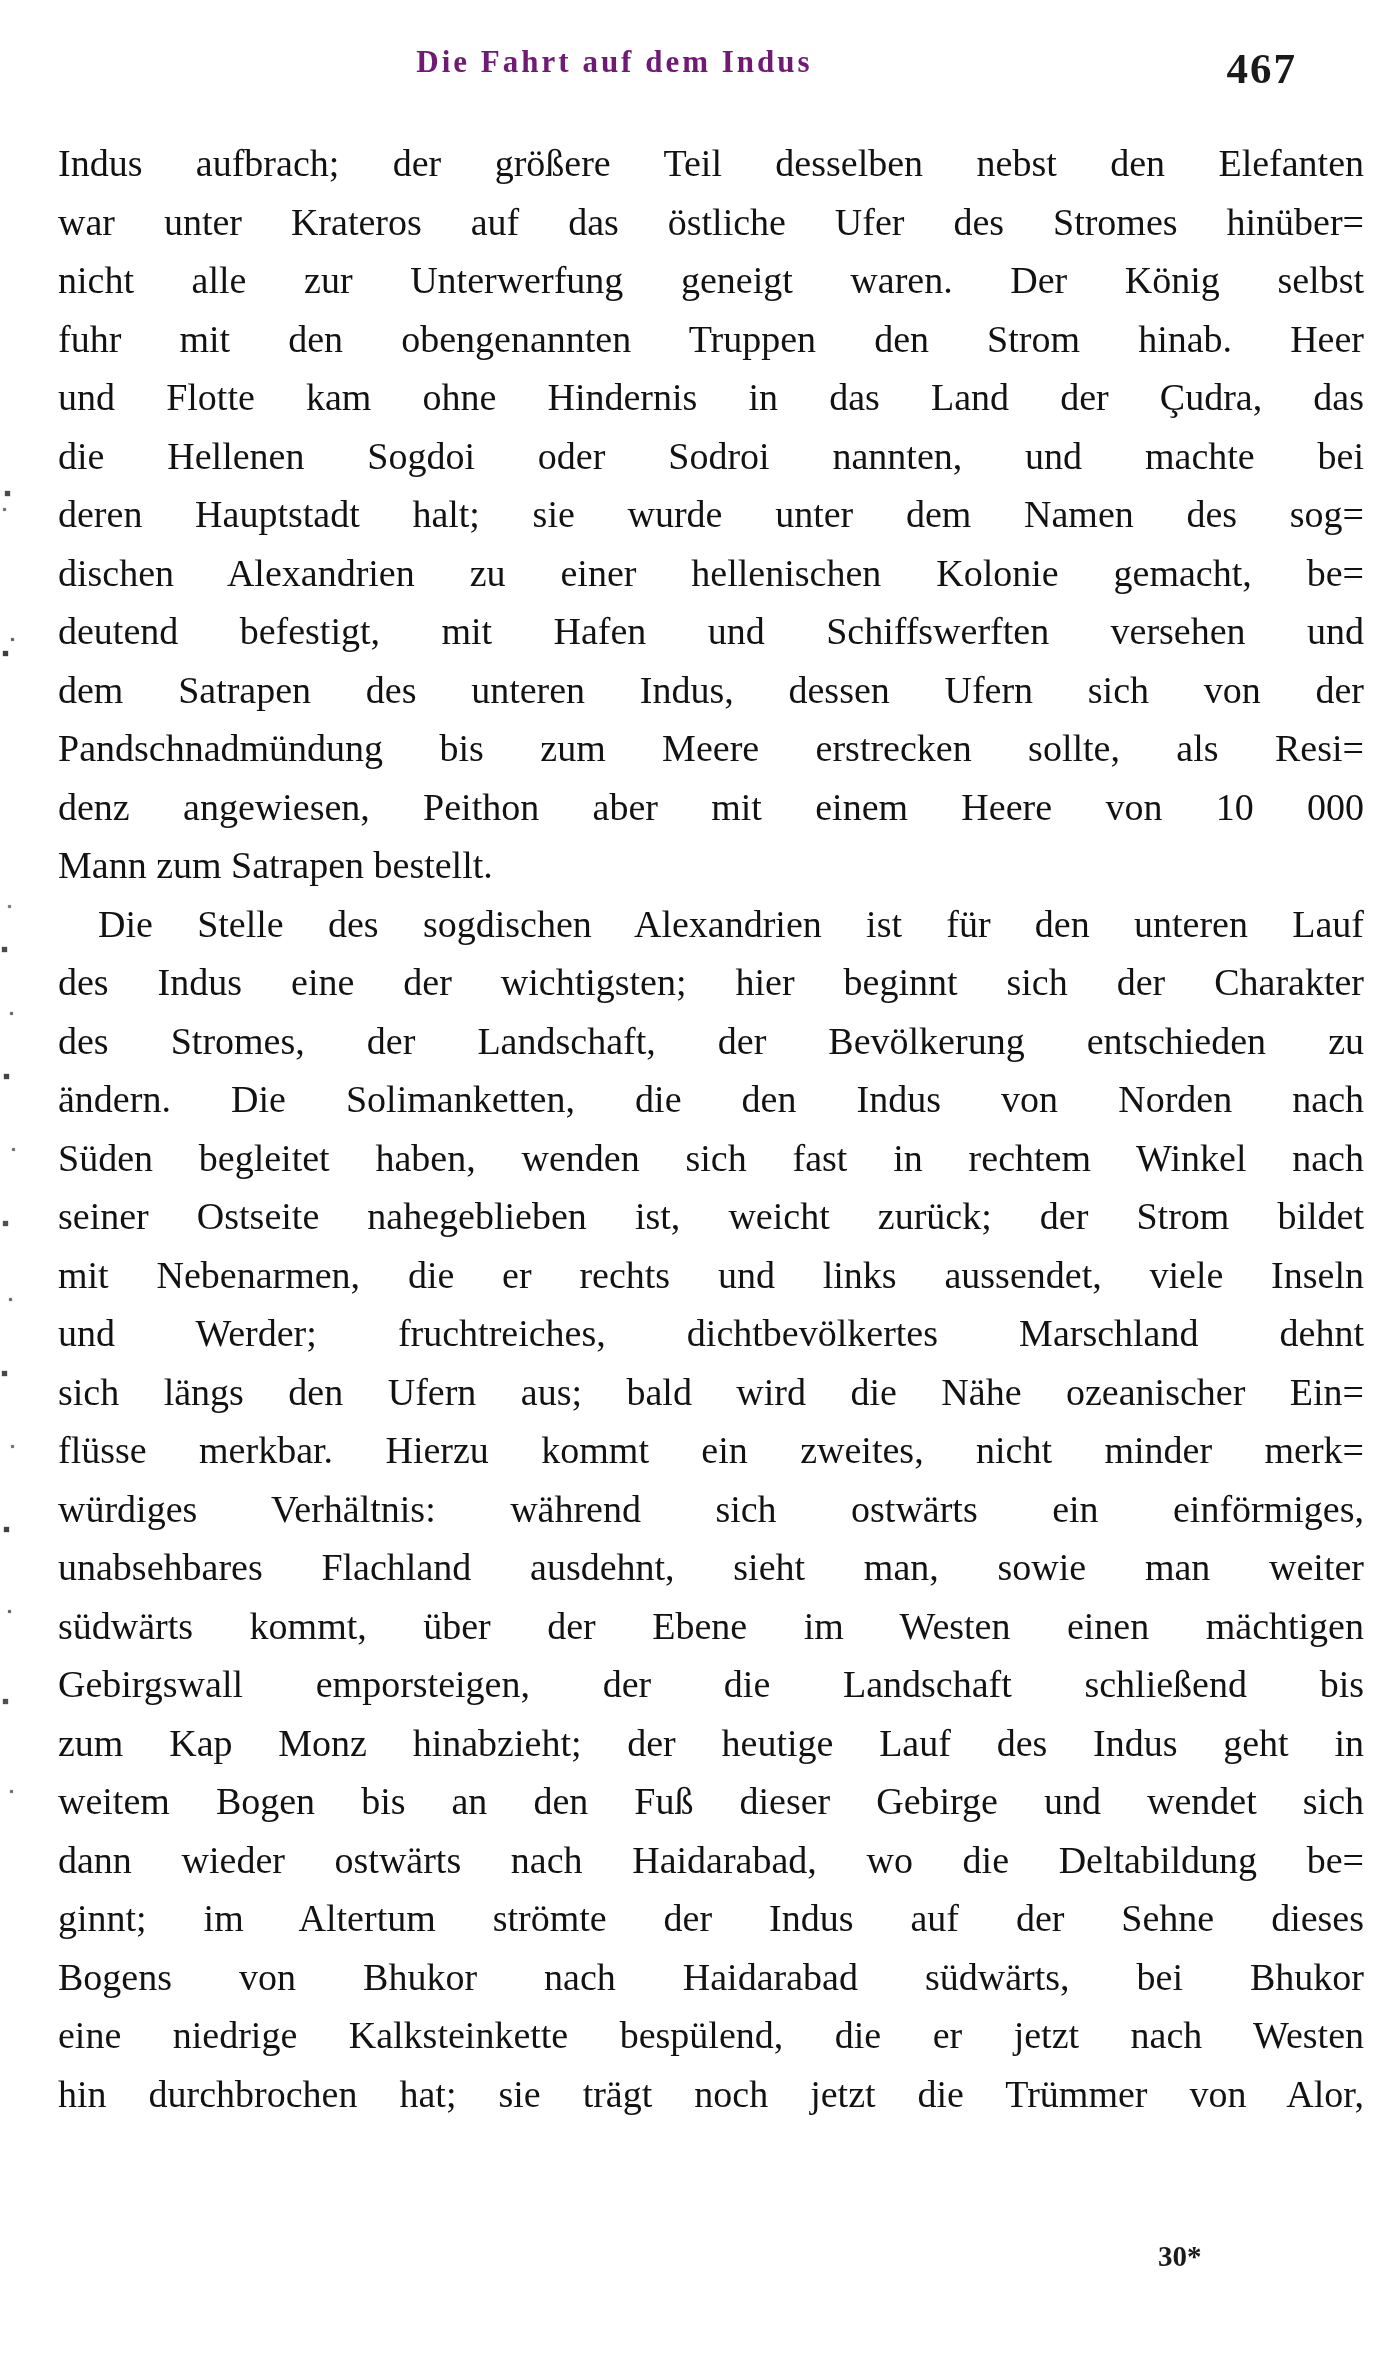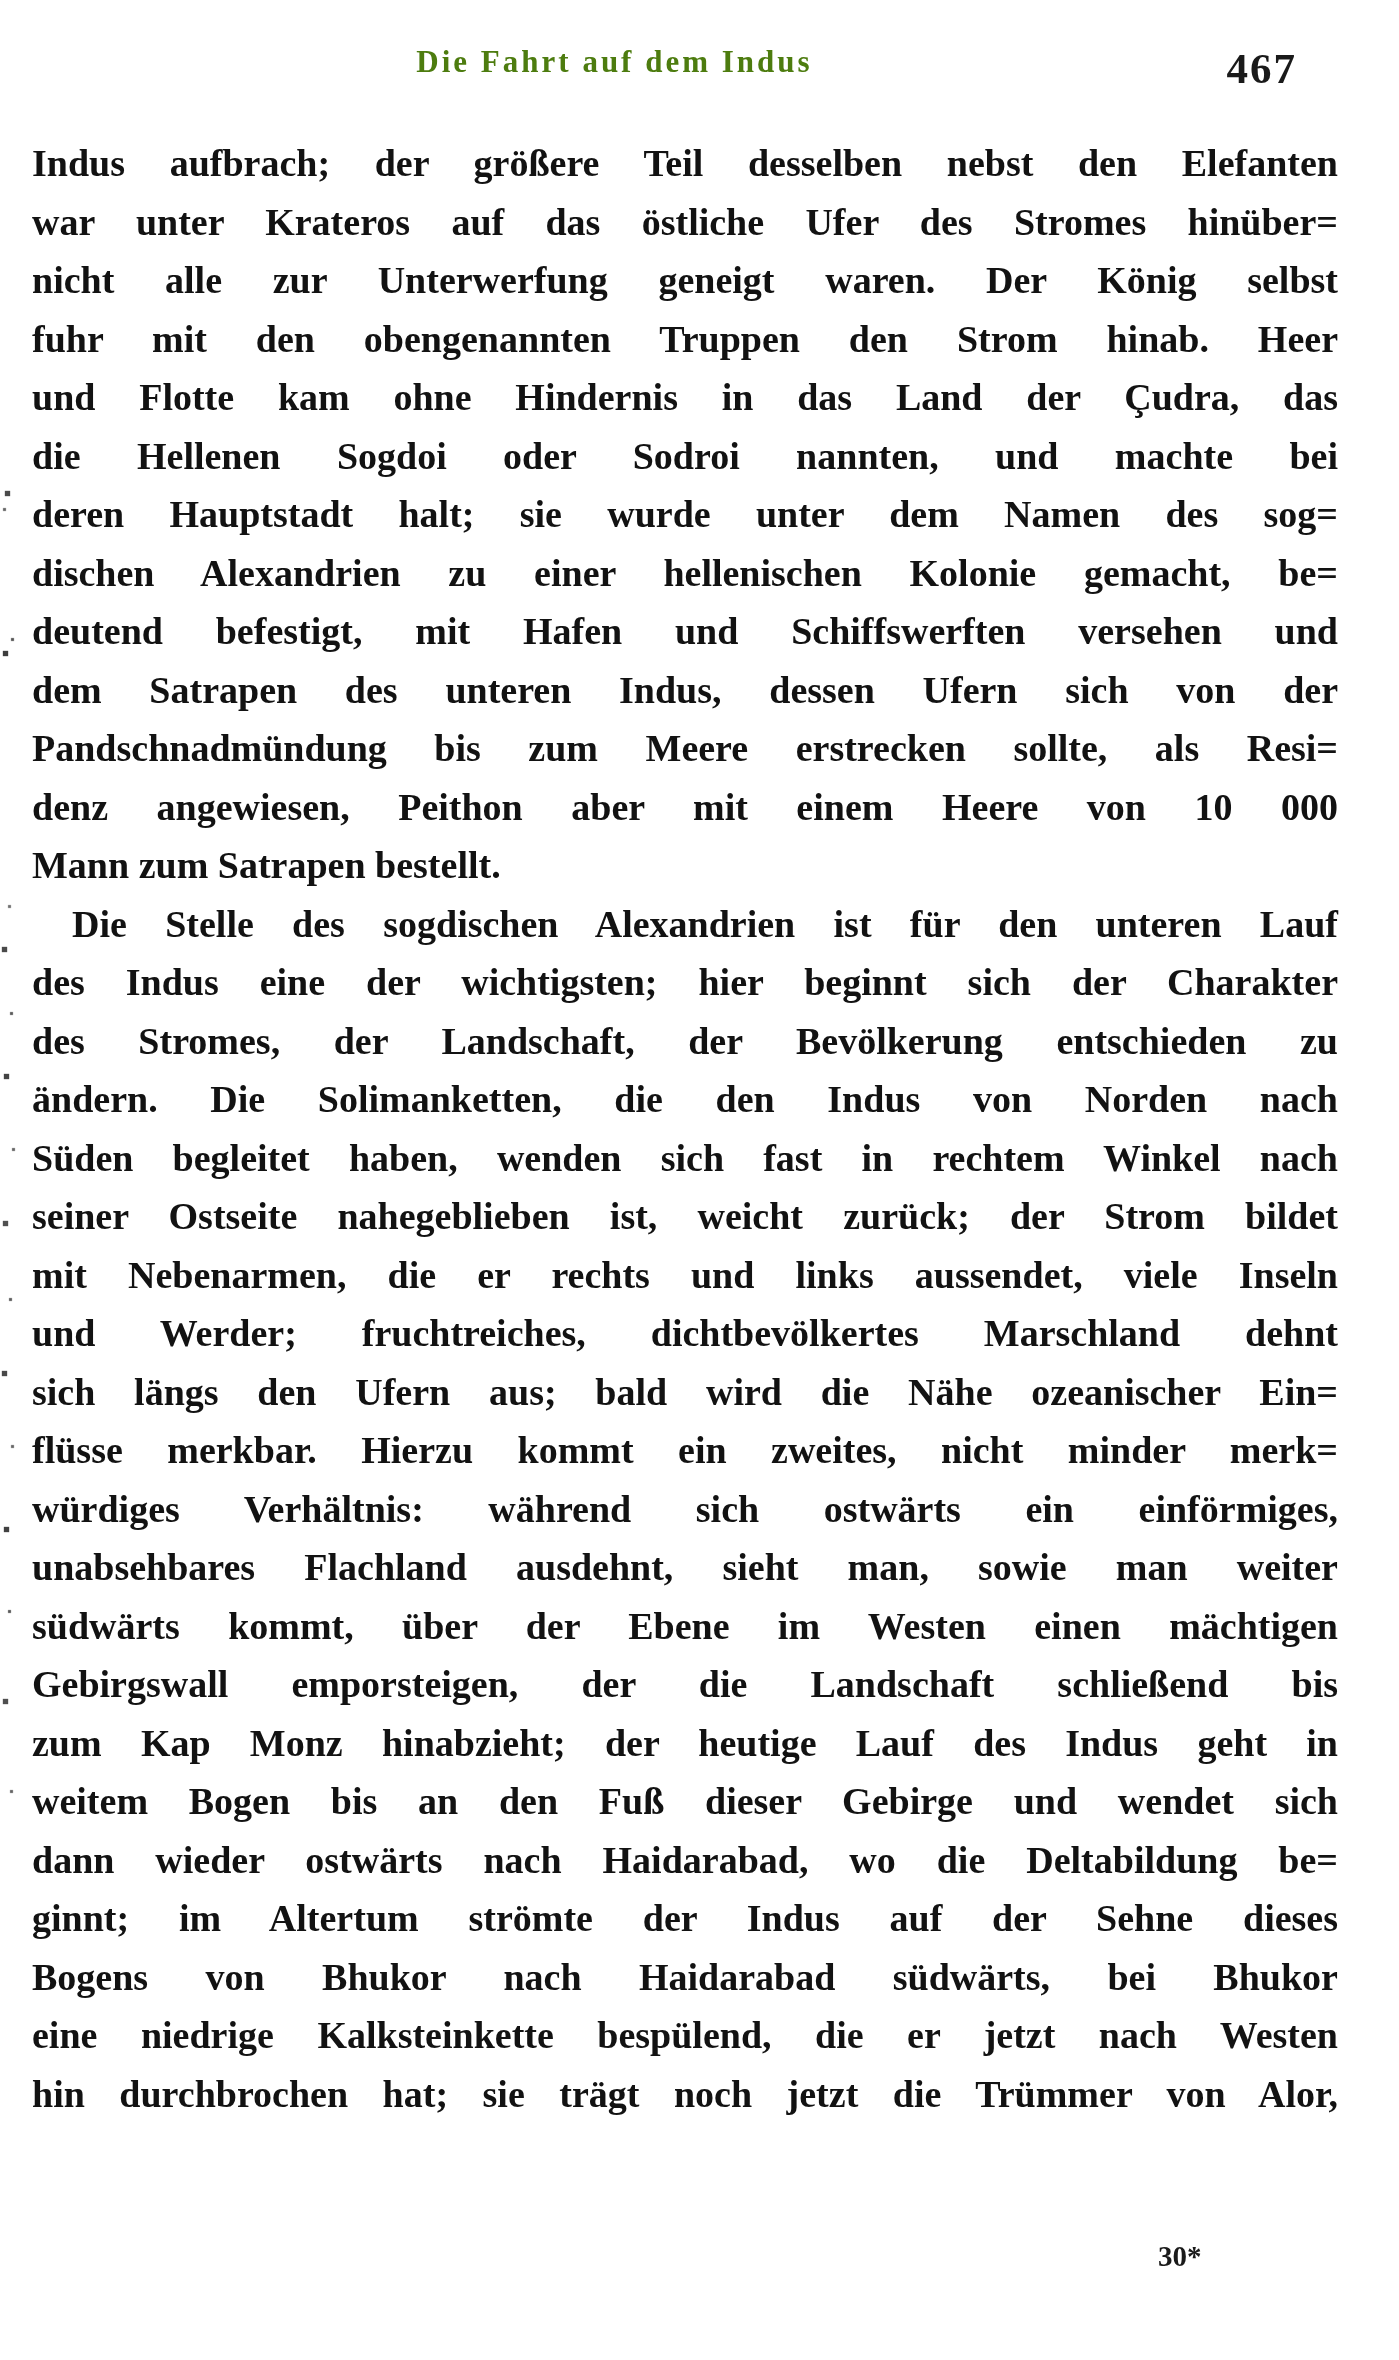--- a/index.html
+++ b/index.html
@@ -26,39 +26,39 @@
   }
   .head-title {
     position: absolute;
     left: 0;
     right: 170px;
     top: 8px;
     text-align: center;
     font-size: 31px;
     font-weight: bold;
     letter-spacing: 3px;
-    color: #4d7c0f;
+    color: #701a75;
   }
   .page-number {
     position: absolute;
     right: 62px;
     top: 8px;
     font-size: 43px;
     font-weight: bold;
     letter-spacing: 2px;
     color: #1a1a1a;
   }
   
   .body-text {
     position: absolute;
     top: 134px;
-    left: 32px;
+    left: 58px;
     width: 1306px;
     font-size: 38px;
-    font-weight: bold;
+    font-weight: normal;
     line-height: 58.5px;
     color: #121212;
   }
   .paragraph { margin: 0; }
   .line {
     text-align: justify;
     text-align-last: justify;
     white-space: normal;
     min-height: 58.5px;
   }

